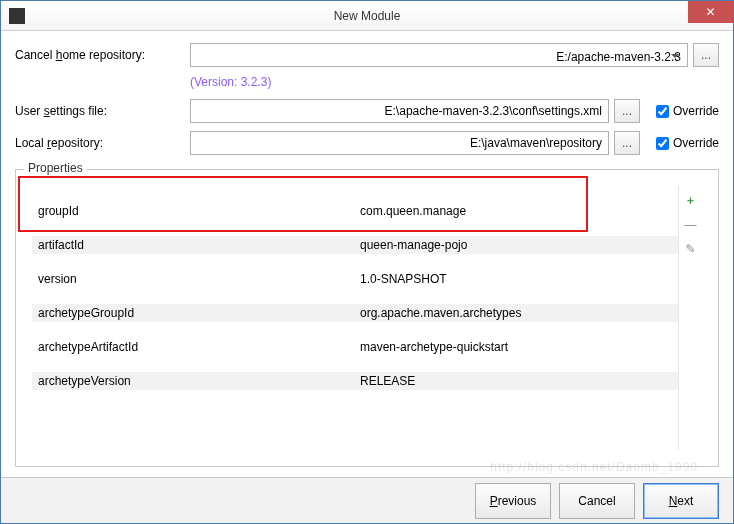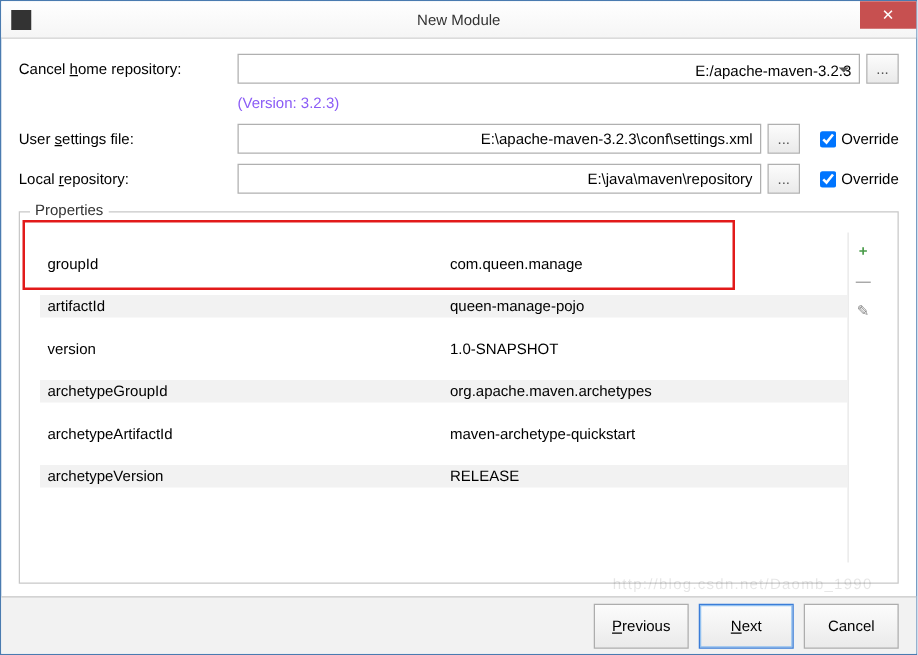--- a/index.html
+++ b/index.html
@@ -325,22 +325,22 @@
         </div>
       </div>
     </div>
 
   </div>
 
   <div class="footer">
     <div class="footer-btn">
       <span><u>P</u><span>revious</span></span>
     </div>
+    <div class="footer-btn">
+      <span>Cancel</span>
+    </div>
     <div class="footer-btn primary">
       <span><u>N</u><span>ext</span></span>
     </div>
-    <div class="footer-btn">
-      <span>Cancel</span>
-    </div>
   </div>
 
   <div class="watermark">http://blog.csdn.net/Daomb_1990</div>
 </div>
 
 </body></html>

